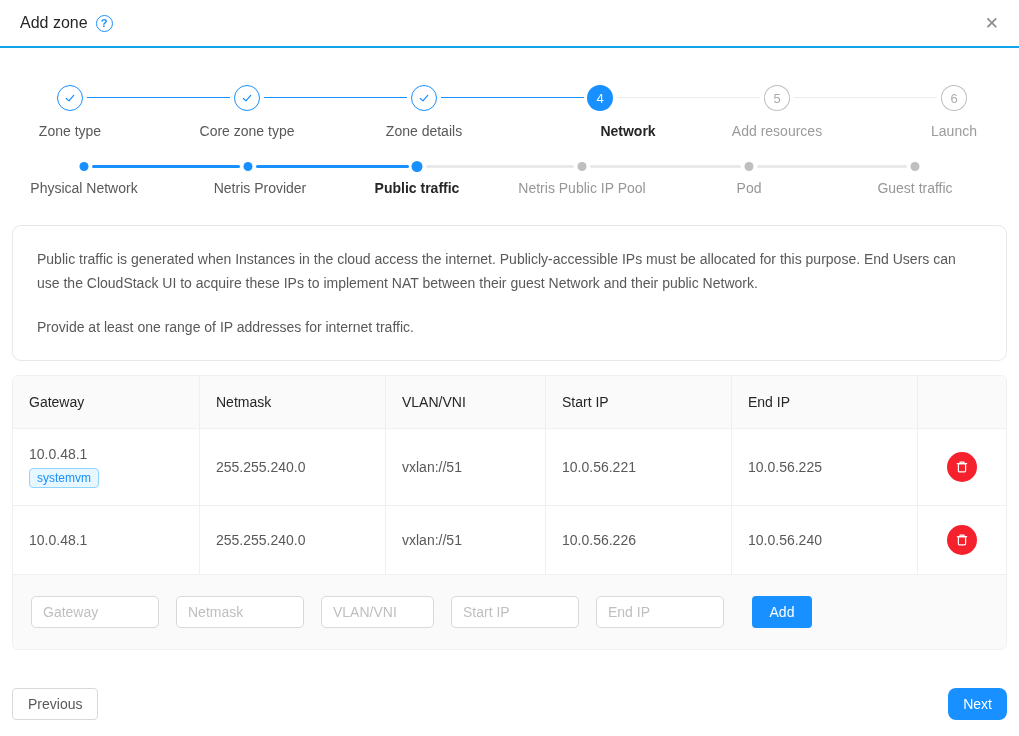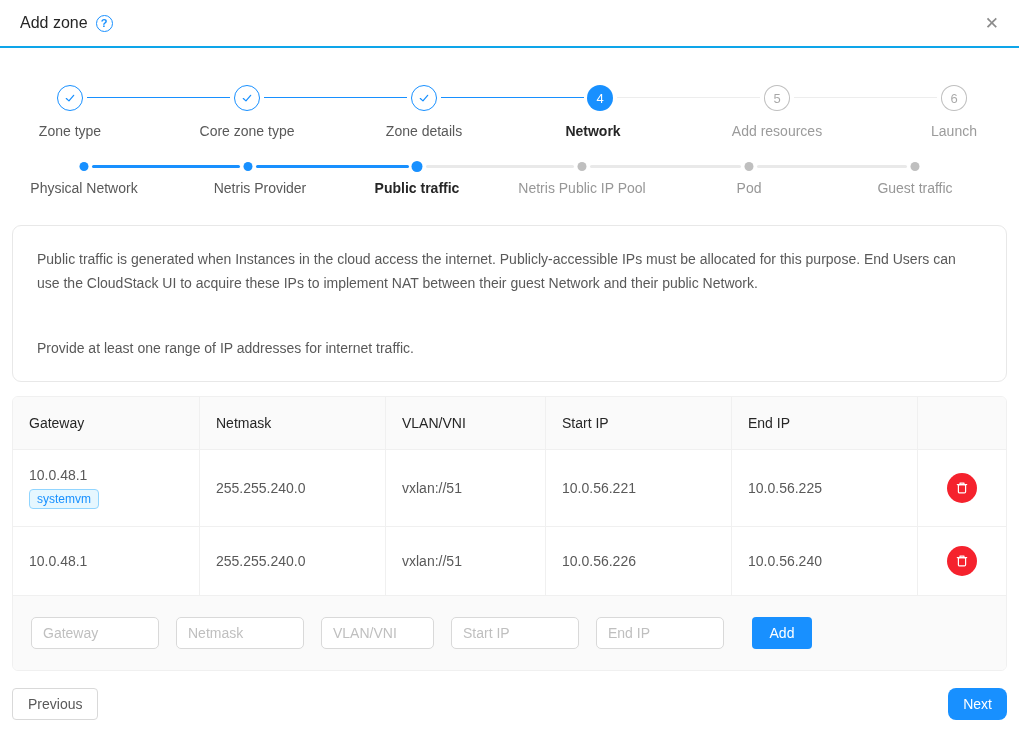--- a/index.html
+++ b/index.html
@@ -42,21 +42,21 @@
   .ss-line.blue { background:#1890ff; }
   .ss-line.grey { background:#e9e9e9; }
   .ss-label { position:absolute; top:37px; transform:translateX(-50%); font-size:14px;
     color:#595959; white-space:nowrap; }
   .ss-label.current { color:#262626; font-weight:700; }
   .ss-label.waiting { color:#979797; }
 
   
   .info-box { margin:20px 12px 14px; border:1px solid #e8e8e8; border-radius:9px;
     padding:21px 24px; font-size:14px; color:#595959; line-height:24px; }
-  .info-box p + p { margin-top:41px; }
+  .info-box p + p { margin-top:20px; }
 
   
   .ip-table { margin:0 12px; border:1px solid #f0f0f0; border-radius:6px; overflow:hidden; }
   .t-row { display:flex; }
   .t-cell { padding:14px 16px; font-size:14px; color:#595959; border-right:1px solid #f0f0f0;
     display:flex; flex-direction:column; justify-content:center; align-items:flex-start; }
   .t-cell:last-child { border-right:none; }
   .c1{width:187px;} .c2{width:186px;} .c3{width:160px;} .c4{width:186px;} .c5{width:186px;}
   .c6{width:88px; align-items:center;}
   .t-head { background:#fafafa; }
@@ -134,21 +134,21 @@
     <div class="wz-step" style="left:777px;">
       <div class="wz-circle waiting">5</div>
     </div>
     <div class="wz-step" style="left:954px;">
       <div class="wz-circle waiting">6</div>
     </div>
 
     <span class="wz-label" style="left:70px;">Zone type</span>
     <span class="wz-label" style="left:247px;">Core zone type</span>
     <span class="wz-label" style="left:424px;">Zone details</span>
-    <span class="wz-label current" style="left:593px;text-align:right;">Network</span>
+    <span class="wz-label current" style="left:628px;text-align:right;">Network</span>
     <span class="wz-label waiting" style="left:777px;">Add resources</span>
     <span class="wz-label waiting" style="left:954px;">Launch</span>
   </div>
 
   <div class="substeps">
     <div class="ss-line blue" style="left:92px;width:148px;"></div>
     <div class="ss-line blue" style="left:256px;width:153px;"></div>
     <div class="ss-line grey" style="left:426px;width:148px;"></div>
     <div class="ss-line grey" style="left:590px;width:151px;"></div>
     <div class="ss-line grey" style="left:757px;width:150px;"></div>

